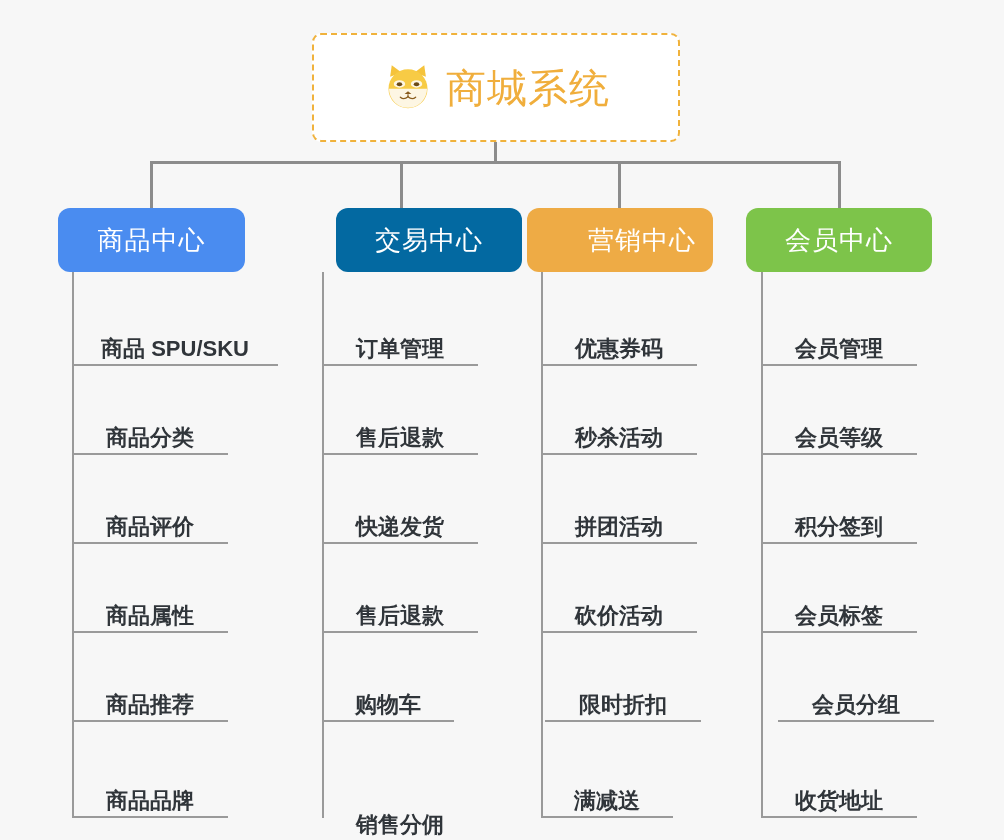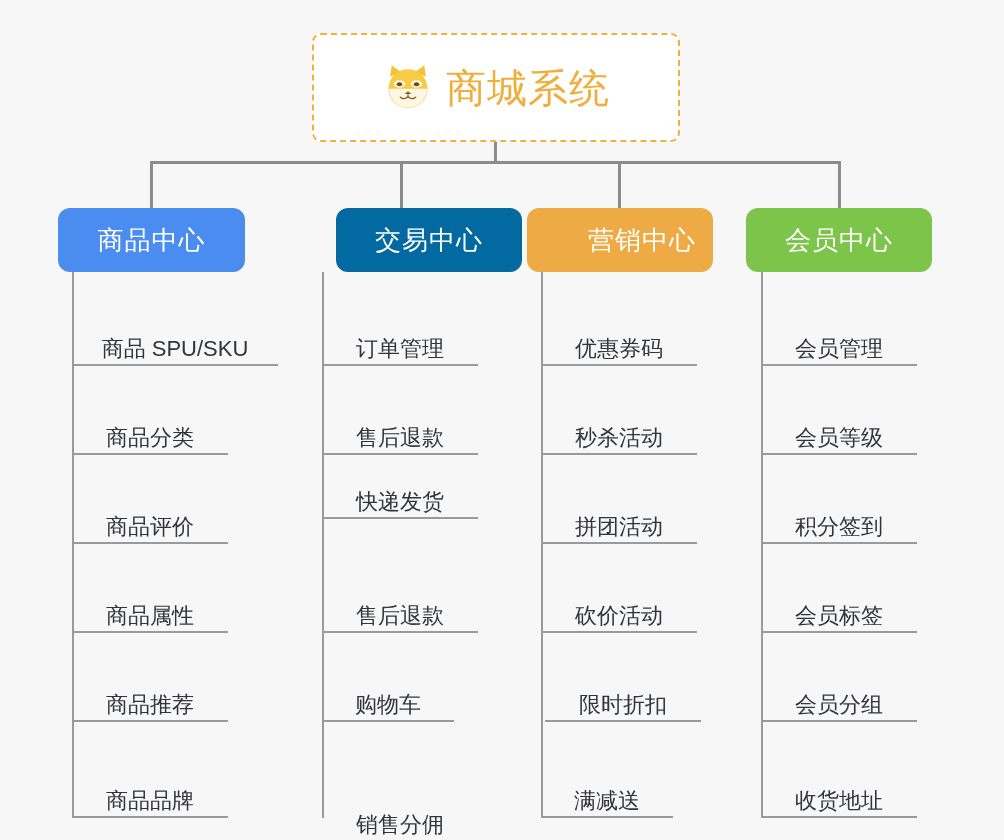--- a/index.html
+++ b/index.html
@@ -86,20 +86,21 @@
     background: #9a9a9a;
   }
   .leaf-item {
     position: absolute;
     box-sizing: border-box;
     border-bottom: 2px solid #1d4ed8;
     display: flex;
     align-items: flex-end;
     justify-content: center;
     padding-bottom: 3px;
+    font-weight: bold;
   }
   .leaf-label {
     font-size: 22px;
     color: #30353a;
     white-space: nowrap;
     line-height: 1.15;
   }
 </style>
 </head>
 <body style="background: rgb(247, 247, 247);">
@@ -176,21 +177,21 @@
   </div>
 
   <div class="leaf-col" style="left:322px;">
     <div class="leaf-spine" style="height: 546px; background: rgb(154, 154, 154);"></div>
     <div class="leaf-item" style="left: 0px; top: 16px; width: 156px; height: 78px; border-bottom-color: rgb(154, 154, 154);">
         <span class="leaf-label" style="color: rgb(48, 53, 58);">订单管理</span>
       </div>
     <div class="leaf-item" style="left: 0px; top: 94px; width: 156px; height: 89px; border-bottom-color: rgb(154, 154, 154);">
         <span class="leaf-label" style="color: rgb(48, 53, 58);">售后退款</span>
       </div>
-    <div class="leaf-item" style="left: 0px; top: 183px; width: 156px; height: 64px; border-bottom-color: rgb(154, 154, 154);">
+    <div class="leaf-item" style="left: 0px; top: 183px; width: 156px; height: 89px; border-bottom-color: rgb(154, 154, 154);">
         <span class="leaf-label" style="color: rgb(48, 53, 58);">快递发货</span>
       </div>
     <div class="leaf-item" style="left: 0px; top: 272px; width: 156px; height: 89px; border-bottom-color: rgb(154, 154, 154);">
         <span class="leaf-label" style="color: rgb(48, 53, 58);">售后退款</span>
       </div>
     <div class="leaf-item" style="left: 0px; top: 361px; width: 132px; height: 89px; border-bottom-color: rgb(154, 154, 154);">
         <span class="leaf-label" style="color: rgb(48, 53, 58); margin-top: 34px;">购物车</span>
       </div>
     <div class="leaf-item" style="left: 0px; top: 450px; width: 156px; height: 120px; border-bottom-color: rgb(154, 154, 154);">
         <span class="leaf-label" style="color: rgb(48, 53, 58);">销售分佣</span>
@@ -226,21 +227,21 @@
       </div>
     <div class="leaf-item" style="left: 0px; top: 94px; width: 156px; height: 89px; border-bottom-color: rgb(154, 154, 154);">
         <span class="leaf-label" style="color: rgb(48, 53, 58);">会员等级</span>
       </div>
     <div class="leaf-item" style="left: 0px; top: 183px; width: 156px; height: 89px; border-bottom-color: rgb(154, 154, 154);">
         <span class="leaf-label" style="color: rgb(48, 53, 58);">积分签到</span>
       </div>
     <div class="leaf-item" style="left: 0px; top: 272px; width: 156px; height: 89px; border-bottom-color: rgb(154, 154, 154);">
         <span class="leaf-label" style="color: rgb(48, 53, 58);">会员标签</span>
       </div>
-    <div class="leaf-item" style="left: 0px; top: 361px; width: 156px; height: 89px; border-bottom-color: rgb(154, 154, 154);">
+    <div class="leaf-item" style="left: 17px; top: 361px; width: 156px; height: 89px; border-bottom-color: rgb(154, 154, 154);">
         <span class="leaf-label" style="color: rgb(48, 53, 58);">会员分组</span>
       </div>
     <div class="leaf-item" style="left: 0px; top: 450px; width: 156px; height: 96px; border-bottom-color: rgb(154, 154, 154);">
         <span class="leaf-label" style="color: rgb(48, 53, 58);">收货地址</span>
       </div>
   </div>
 
 </div>
 
 </body></html>

